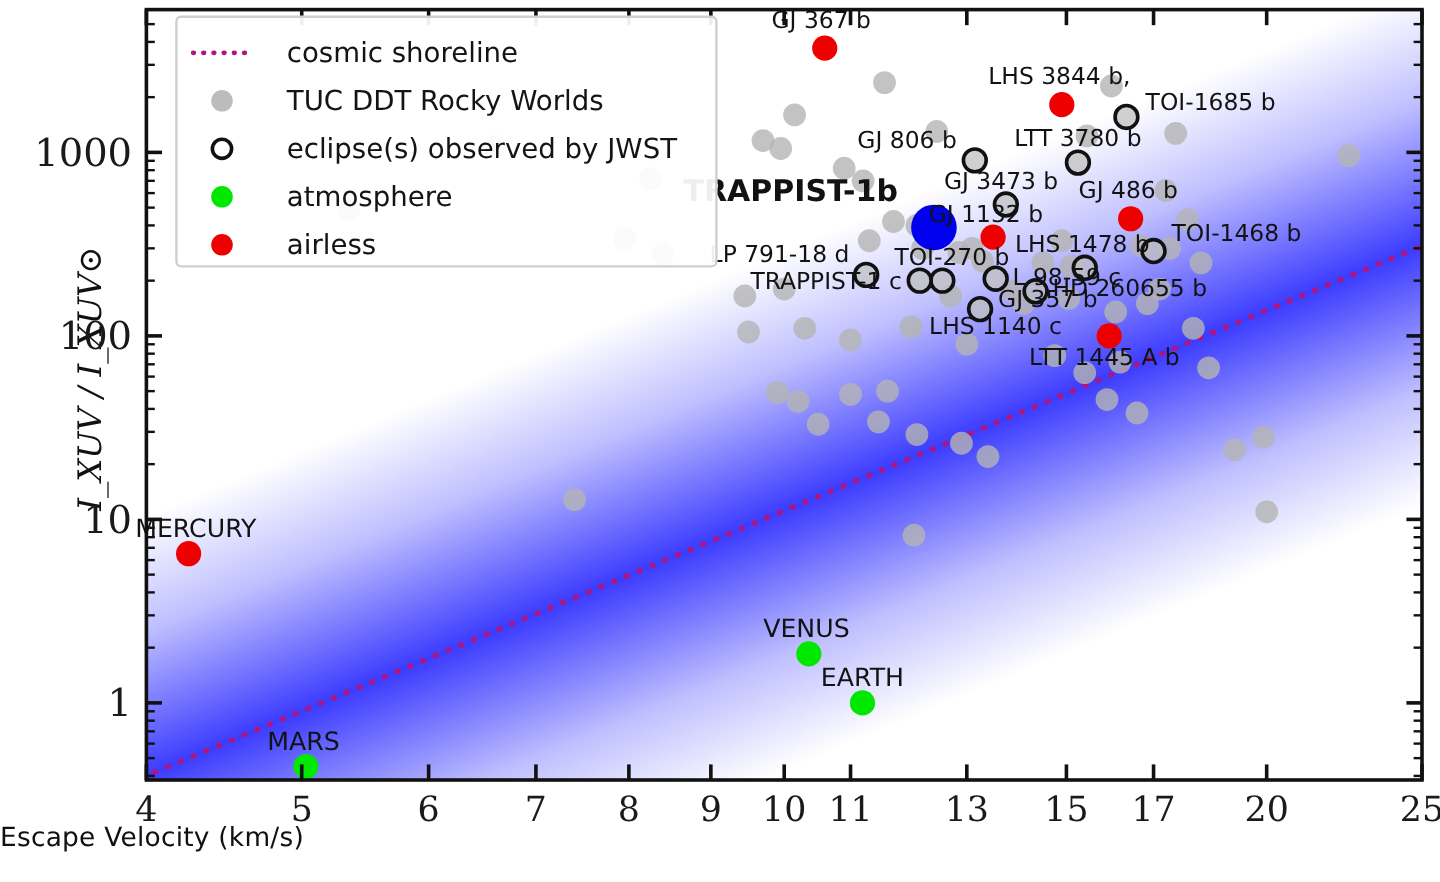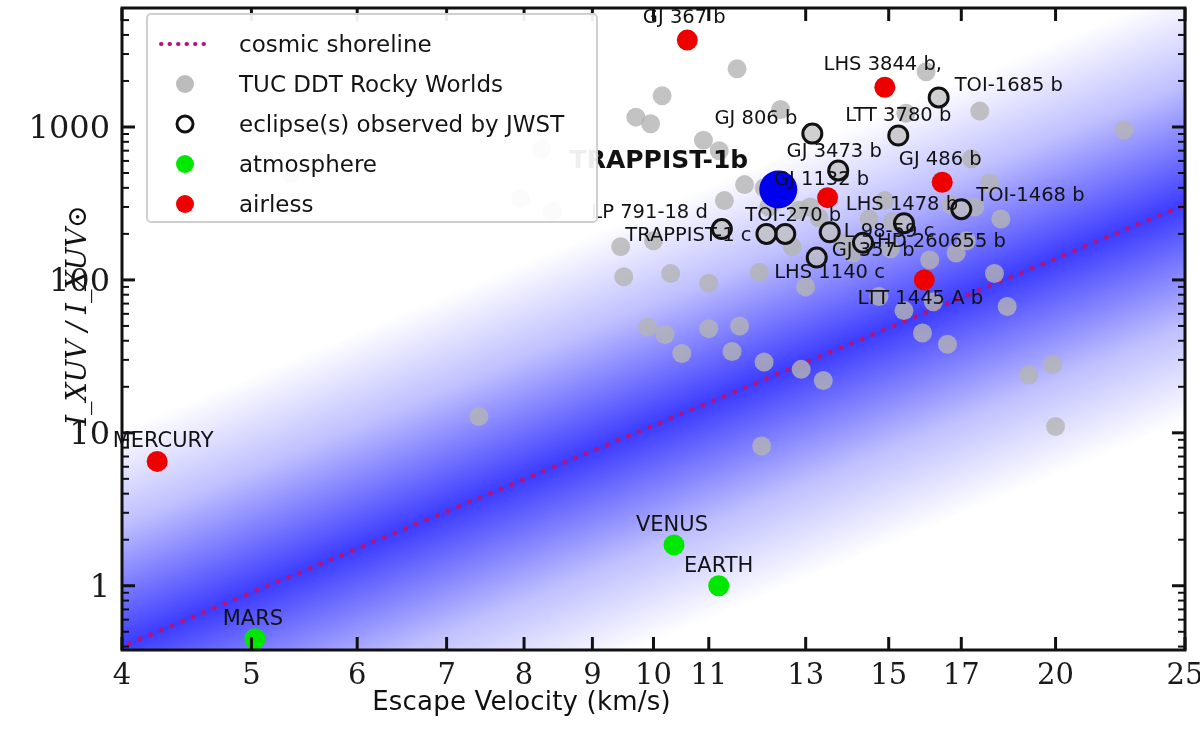--- a/index.html
+++ b/index.html
@@ -7,22 +7,22 @@
        font-family:"DejaVu Sans","Liberation Sans",sans-serif;}
   #fig{position:relative;width:1200px;height:735px;background:#fff;}
   #plotsvg{position:absolute;left:0;top:0;}
   .ylabel{
     position:absolute;left:-44px;top:300px;width:240px;
     transform:rotate(-90deg);transform-origin:center center;
     text-align:center;font-family:"DejaVu Serif","Liberation Serif",serif;
     font-style:italic;font-size:27px;color:#111;white-space:nowrap;
   }
   .xlabel{
-    position:absolute;left:0;top:686px;width:1043px;text-align:center;
-    font-size:26px;color:#111;letter-spacing:.2px;
+    position:absolute;left:0;top:686px;width:1043px;text-align:left;
+    font-size:22px;color:#111;letter-spacing:.2px;
   }
   .tickstxt{font-family:"DejaVu Serif","Liberation Serif",serif;fill:#1a1a1a;}
   .ptlabel{font-family:"DejaVu Sans","Liberation Sans",sans-serif;fill:#121212;}
   .legend-text{font-size:23px;fill:#141414;
        font-family:"DejaVu Sans","Liberation Sans",sans-serif;}
 </style>
 </head>
 <body>
 
 <div id="fig">

